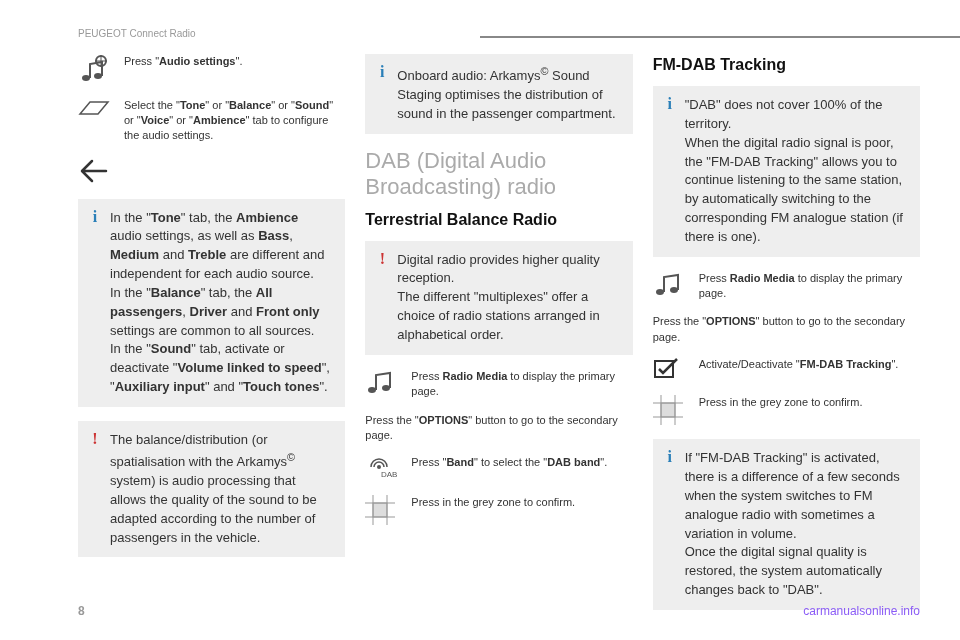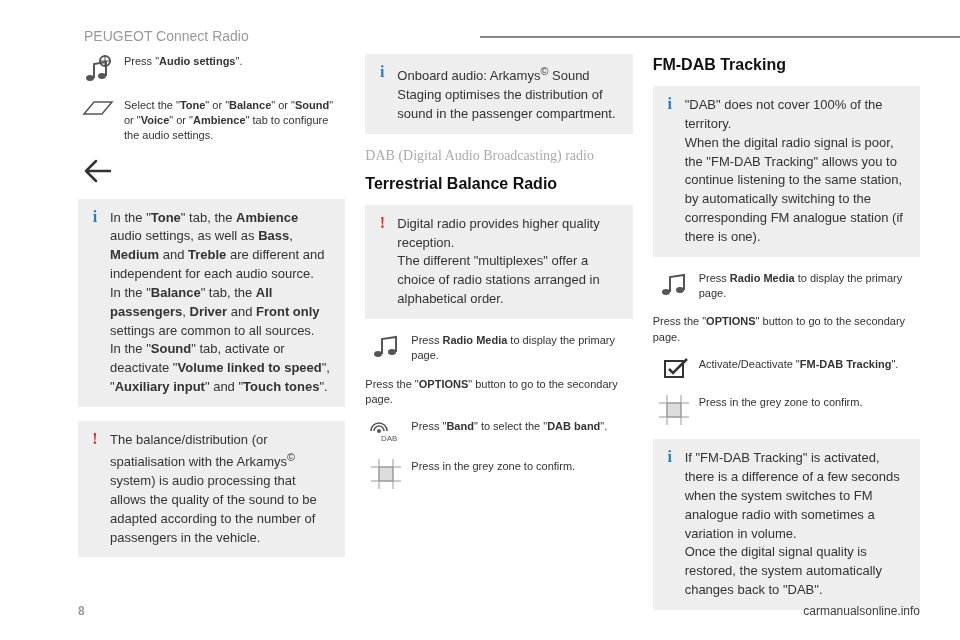--- a/index.html
+++ b/index.html
@@ -16,36 +16,36 @@
     position: absolute;
     top: 36px;
     right: 0;
     height: 2px;
     background: #888;
     left: 480px;
   }
   .header-text {
     position: absolute;
     top: 28px;
-    left: 84px;
-    font-size: 14px;
+    left: 78px;
+    font-size: 10px;
     color: #999;
   }
   .page {
     position: absolute;
     top: 54px;
     left: 78px;
     right: 40px;
     bottom: 50px;
     display: flex;
     gap: 20px;
   }
   .col { flex: 1; min-width: 0; }
   .row { display: flex; gap: 10px; margin-bottom: 14px; align-items: flex-start; }
-  .icon-cell { flex: 0 0 36px; display:flex; justify-content:flex-end; }
+  .icon-cell { flex: 0 0 36px; display:flex; justify-content:flex-start; }
   .text-cell { flex: 1; line-height: 1.35; font-size: 11px; color:#333; }
   .text-cell b { font-weight: bold; }
   .info-box {
     background: #eee;
     padding: 10px 12px 10px 10px;
     margin-bottom: 14px;
     display: flex;
     gap: 8px;
     align-items: flex-start;
   }
@@ -54,26 +54,25 @@
     font-family: Georgia, serif;
     font-weight: bold;
     font-size: 16px;
     text-align: center;
     line-height: 1;
   }
   .i-blue { color: #2a7fb8; }
   .i-red { color: #c33; }
   .info-text { flex: 1; font-size: 13px; line-height: 1.45; color:#333; }
   h2 {
-    font-size: 14px;
+    font-size: 22px;
     color: #aaa;
     font-weight: normal;
     margin: 8px 0 10px 0;
     line-height: 1.2;
-    font-family: Liberation Serif, serif;
   }
   h3 {
     font-size: 16px;
     font-weight: bold;
     color: #111;
     margin: 0 0 12px 0;
   }
   .body-para { font-size: 11px; line-height: 1.4; margin-bottom: 12px; color:#333; }
   .page-num {
     position: absolute;
@@ -81,21 +80,21 @@
     left: 78px;
     font-size: 12px;
     font-weight: bold;
     color: #999;
   }
   .watermark {
     position: absolute;
     bottom: 22px;
     right: 40px;
     font-size: 12px;
-    color: #404040;
+    color: #8b5cf6;
   }
   svg { display:block; }
   .bold-run { font-weight: bold; }
 </style>
 </head>
 <body>
 
 <div class="topbar"></div>
 <div class="header-text">PEUGEOT Connect Radio</div>
 

